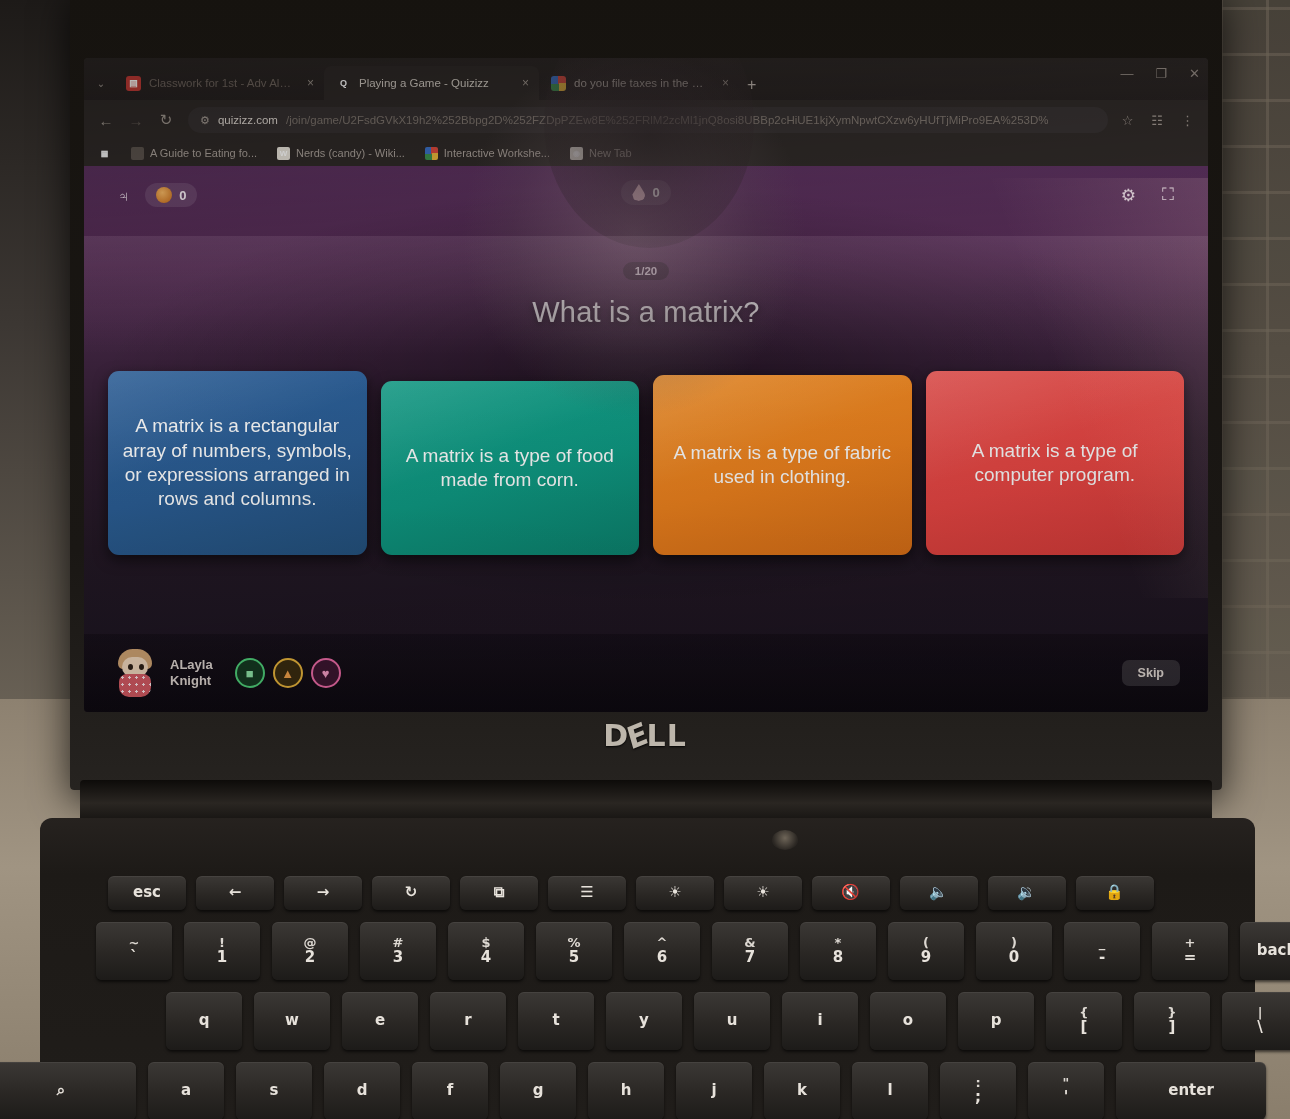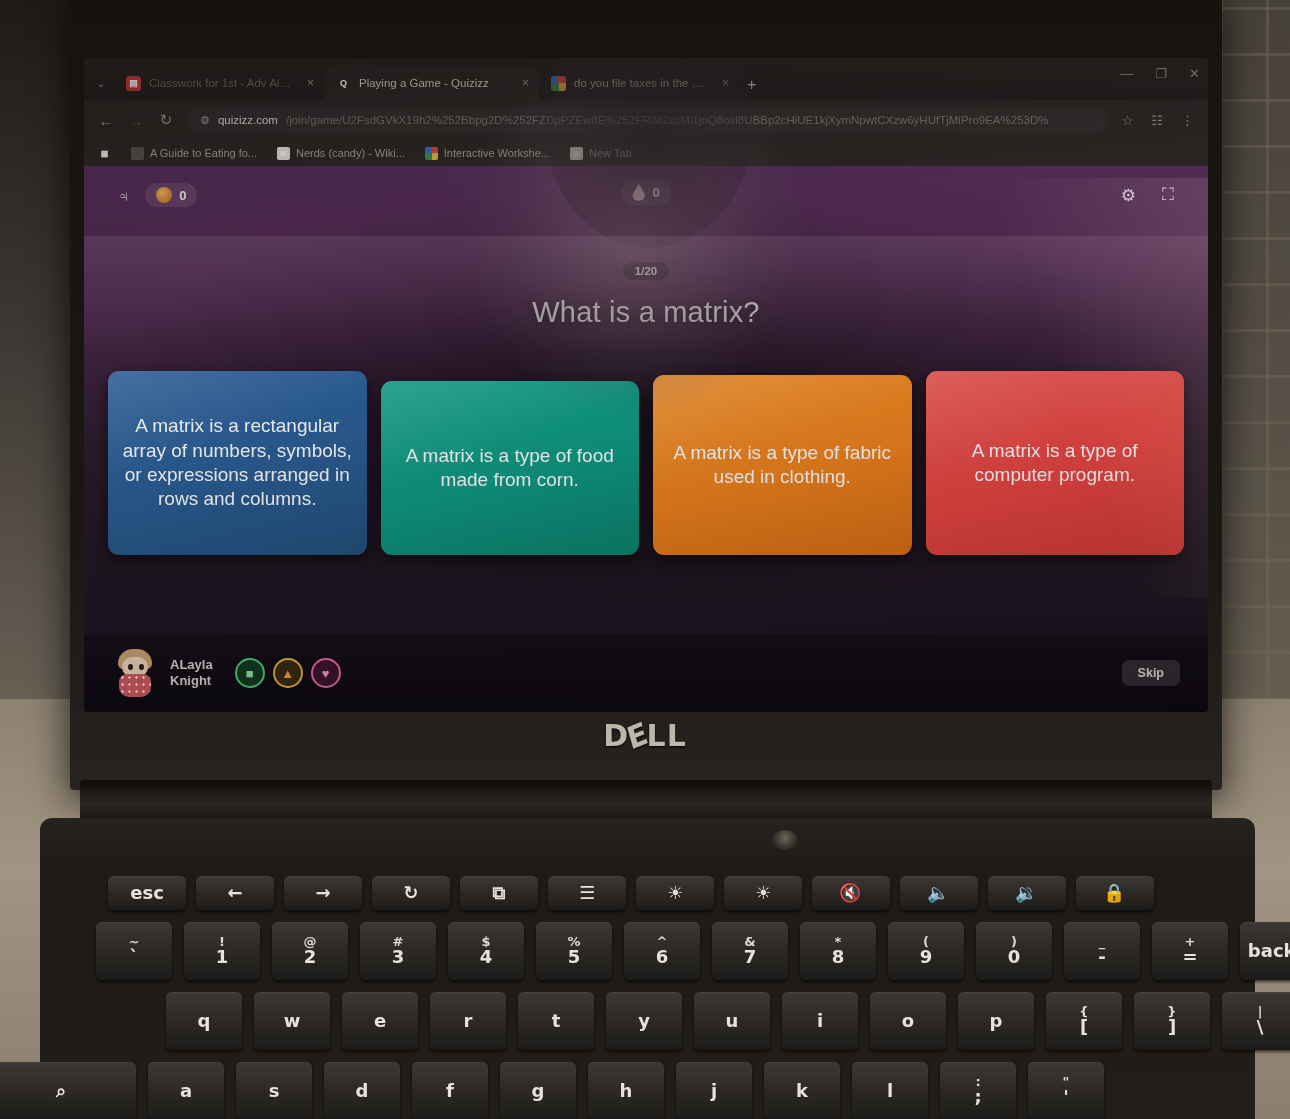--- a/index.html
+++ b/index.html
@@ -376,21 +376,21 @@
     box-shadow: 0 2px 3px rgba(0,0,0,.6), inset 0 1px 0 rgba(255,255,255,.06);
     color: #e7e2db;
     display: flex; flex-direction: column;
     align-items: center; justify-content: center;
     font-size: 15px; font-weight: 600;
     font-family: "DejaVu Sans", sans-serif;
     line-height: 1.05;
   }
   .key.fn { font-size: 13px; height: 36px; }
   .key .up { font-size: 13px; opacity: .95; }
-  .key .lo { font-size: 18px; text-align: right; }
+  .key .lo { font-size: 15px; text-align: right; }
   .key.word { font-size: 13px; font-weight: 600; }
   .key.small { font-size: 12px; }
 </style>
 </head>
 <body>
 
 <div id="photo">
 
   <div class="room-bg"></div>
   <div class="room-left-wall"></div>
@@ -719,15 +719,18 @@
         <span class="lo">l</span>
       </div>
       <div class="key" style="left: 940px; top: 1062px; width: 76px; height: 58px;">
         <span class="up">:</span>
         <span class="lo">;</span>
       </div>
       <div class="key" style="left: 1028px; top: 1062px; width: 76px; height: 58px;">
         <span class="up">"</span>
         <span class="lo">'</span>
       </div>
+      <div class="key word" style="left: 1116px; top: 1062px; width: 150px; height: 58px;">
+        <span class="lo">enter</span>
+      </div>
     </div>
 
 </div>
 
 </body></html>

